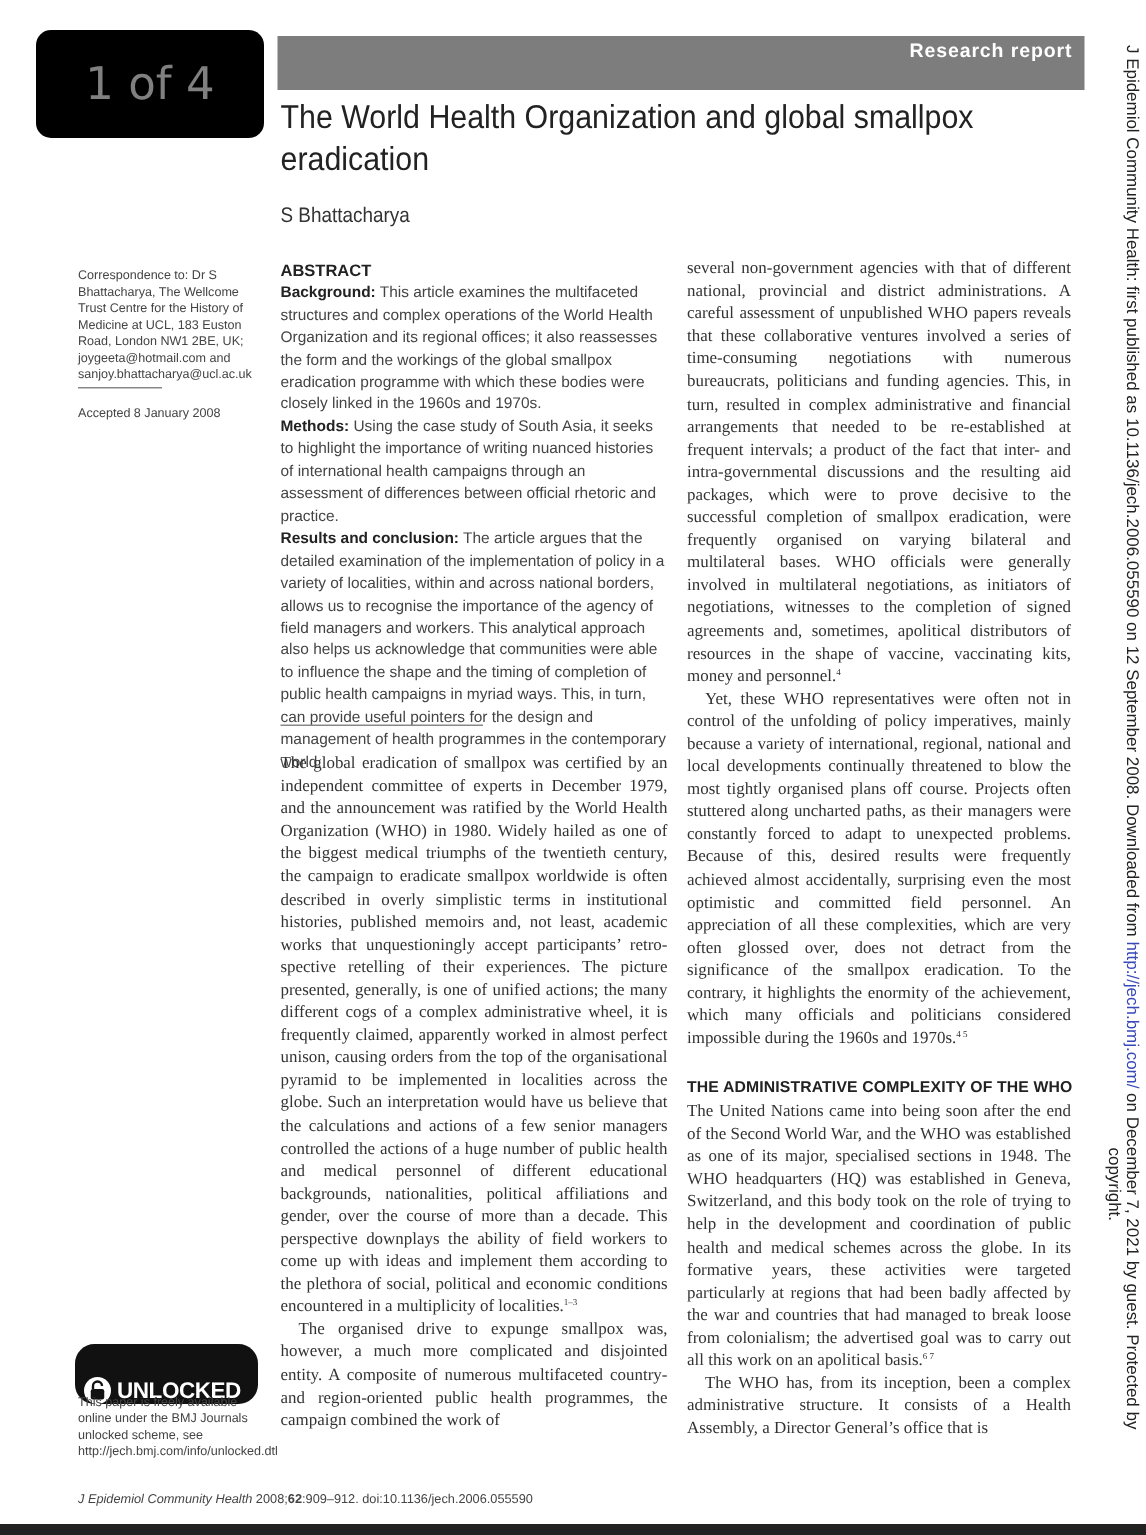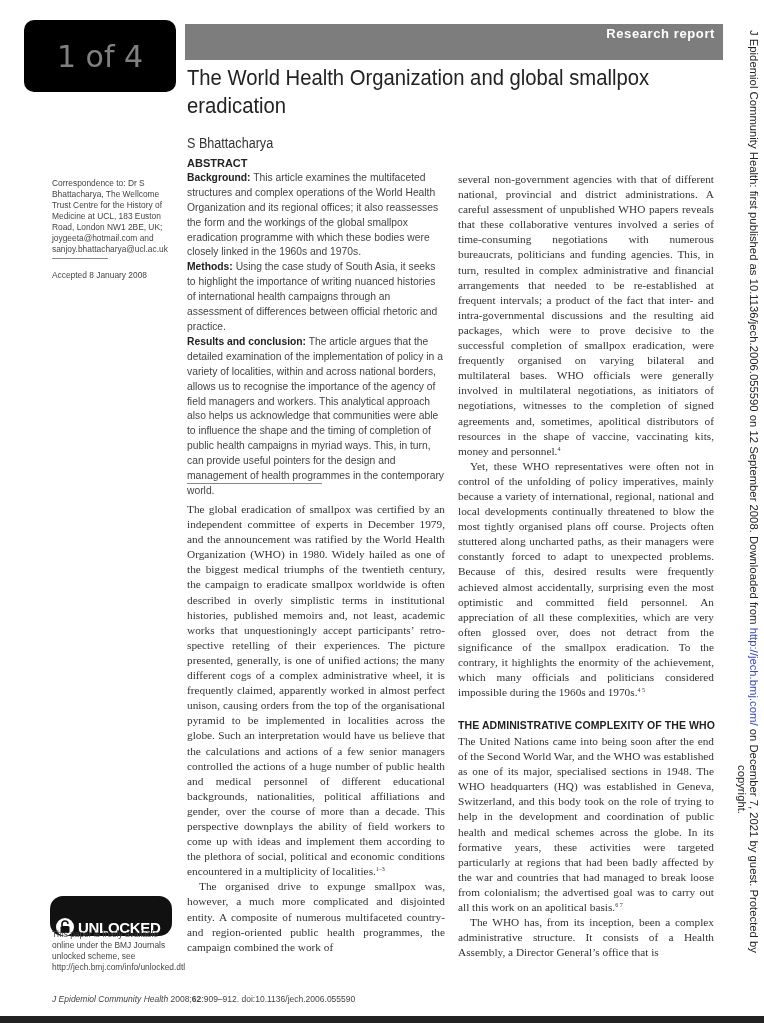--- a/index.html
+++ b/index.html
@@ -6,21 +6,21 @@
   body { width:764px; height:1023px; background:#ffffff; position:relative; overflow:hidden; font-family:"Liberation Serif", serif; color:#2a2a2a; }
   .page-badge { position:absolute; left:24px; top:20px; width:152px; height:72px; background:#000000; border-radius:10px; display:flex; align-items:center; justify-content:center; font-family:"DejaVu Sans", sans-serif; font-size:30px; color:#808080; }
   .header-bar { position:absolute; left:164px; top:24px; width:538px; height:36px; background:#7d7d7d;margin-left:21px; }
   .section-label { position:absolute; right:8px; top:2px; color:#fff; font-family:"Liberation Sans", sans-serif; font-weight:bold; font-size:13px; letter-spacing:0.6px; }
   .title { position:absolute; left:187px; top:64px; width:520px; font-family:"Liberation Sans", sans-serif; font-size:22px; line-height:28px; color:#222; transform:scaleX(0.92); transform-origin:left top; width:565px; }
   .author { position:absolute; left:187px; top:135px; font-family:"Liberation Sans", sans-serif; font-size:14px; color:#333; transform:scaleX(0.9); transform-origin:left top; }
   .sidebar { position:absolute; left:52px; font-family:"Liberation Sans", sans-serif; font-size:8.4px; line-height:11px; color:#444; width:128px; }
   .corr { top:178px; }
   .corr-rule { position:absolute; left:52px; top:258px; width:56px; height:1px; background:#888; }
   .accepted { top:270px; }
-  .abstract { position:absolute; left:187px; top:156px; width:258px; font-family:"Liberation Sans", sans-serif; font-size:10.3px; line-height:14.9px; color:#444; }
+  .abstract { position:absolute; left:187px; top:174px; width:258px; font-family:"Liberation Sans", sans-serif; font-size:10.3px; line-height:14.9px; color:#444; }
   .abstract .hd { font-weight:bold; color:#222; }
   .abs-title { font-weight:bold; font-size:11px; color:#222; }
   .abs-rule { position:absolute; left:187px; top:483px; width:135px; height:1px; background:#888; }
   .col { position:absolute; font-size:11.3px; line-height:15.1px; text-align:justify; color:#333; hyphens:manual; }
   .col p { margin:0; }
   .col p + p { text-indent:12px; }
   .col-left { left:187px; top:502px; width:258px; }
   .col-right-a { left:458px; top:172px; width:256px; }
   .col-right-b { left:458px; top:734px; width:256px; }
   .section-head { position:absolute; left:458px; top:719px; font-family:"Liberation Sans", sans-serif; font-weight:bold; font-size:10.5px; color:#222; letter-spacing:0.1px; }

